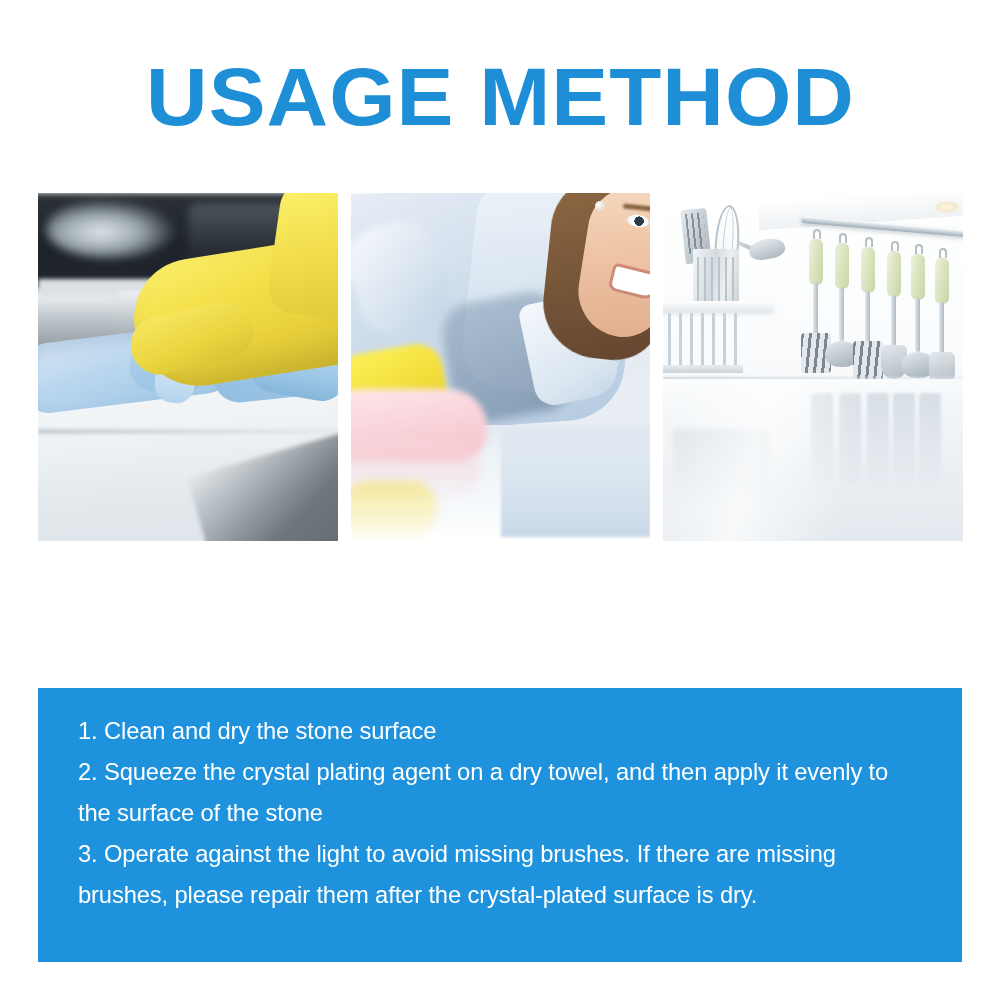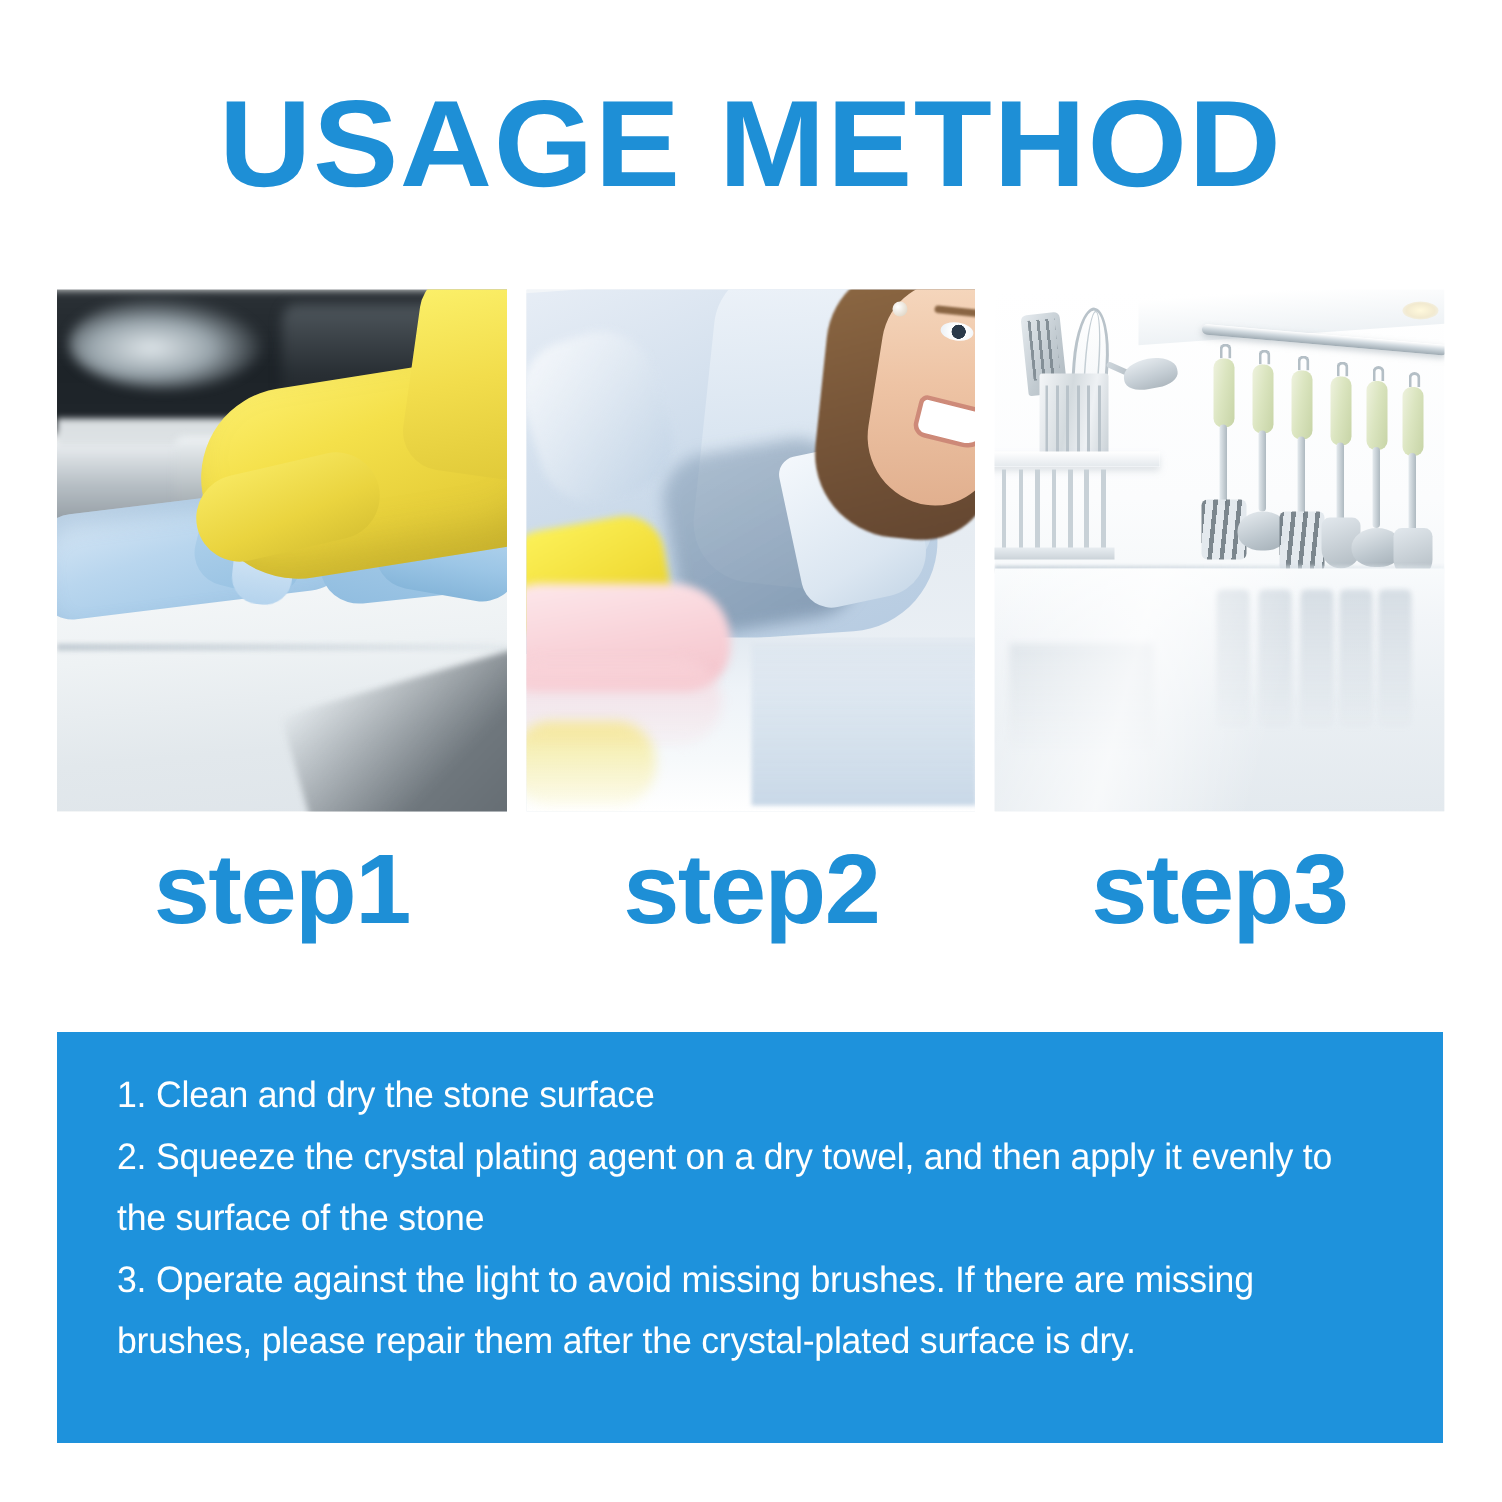--- a/index.html
+++ b/index.html
@@ -564,25 +564,20 @@
       <div class="refl" style="left:176px;"></div>
       <div class="refl" style="left:204px;"></div>
       <div class="refl" style="left:230px;"></div>
       <div class="refl" style="left:256px;"></div>
       <div class="refl-shelf"></div>
       <div class="sheen"></div>
     </div>
 
   </div>
 
-  <div class="steps">
-    <div class="step-label">step1</div>
-    <div class="step-label">step2</div>
-    <div class="step-label">step3</div>
-  </div>
 
   <div class="panel">
     <p>1. Clean and dry the stone surface</p>
     <p>2. Squeeze the crystal plating agent on a dry towel, and then apply it evenly to the surface of the stone</p>
     <p>3. Operate against the light to avoid missing brushes. If there are missing brushes, please repair them after the crystal-plated surface is dry.</p>
   </div>
 
 </div>
 
 </body></html>

